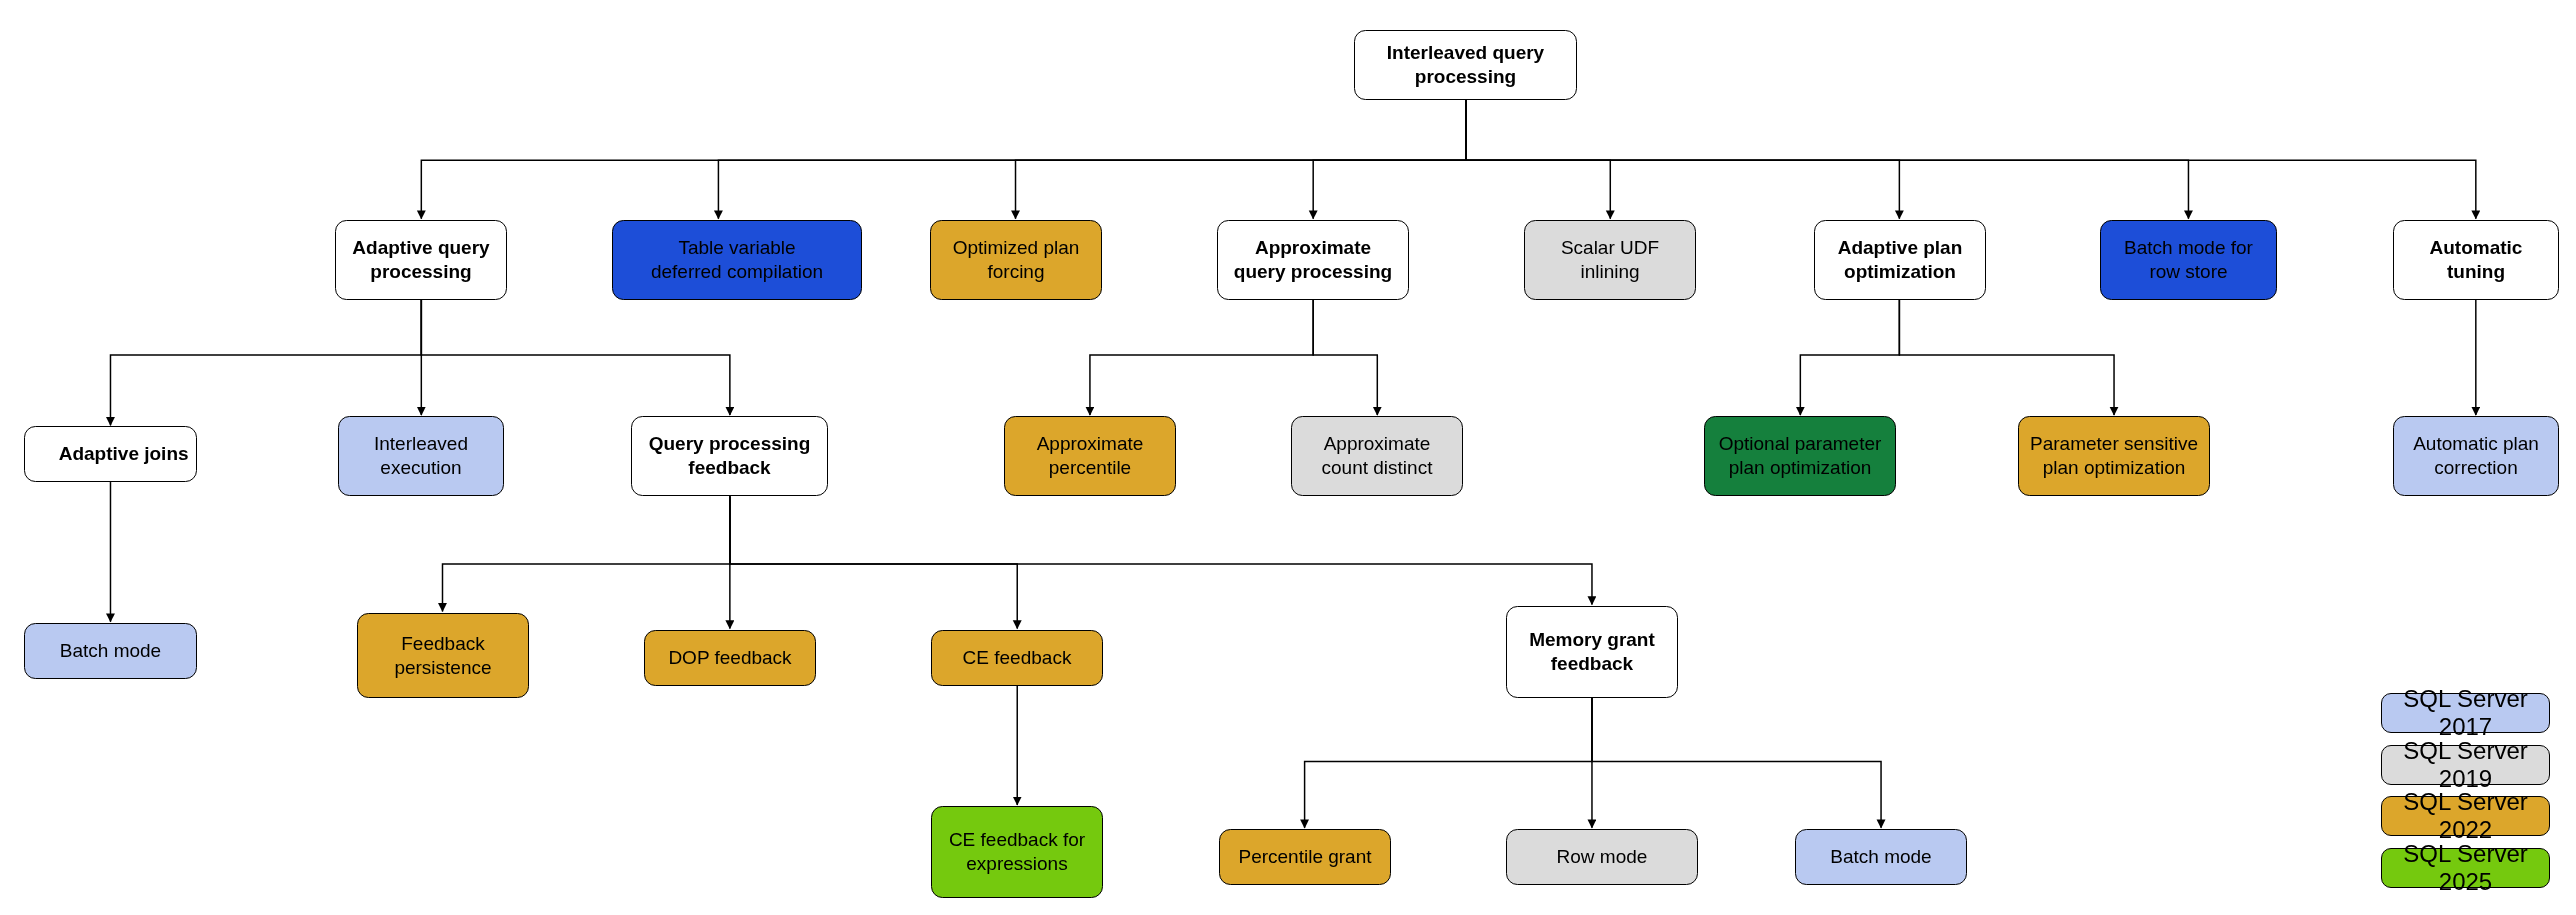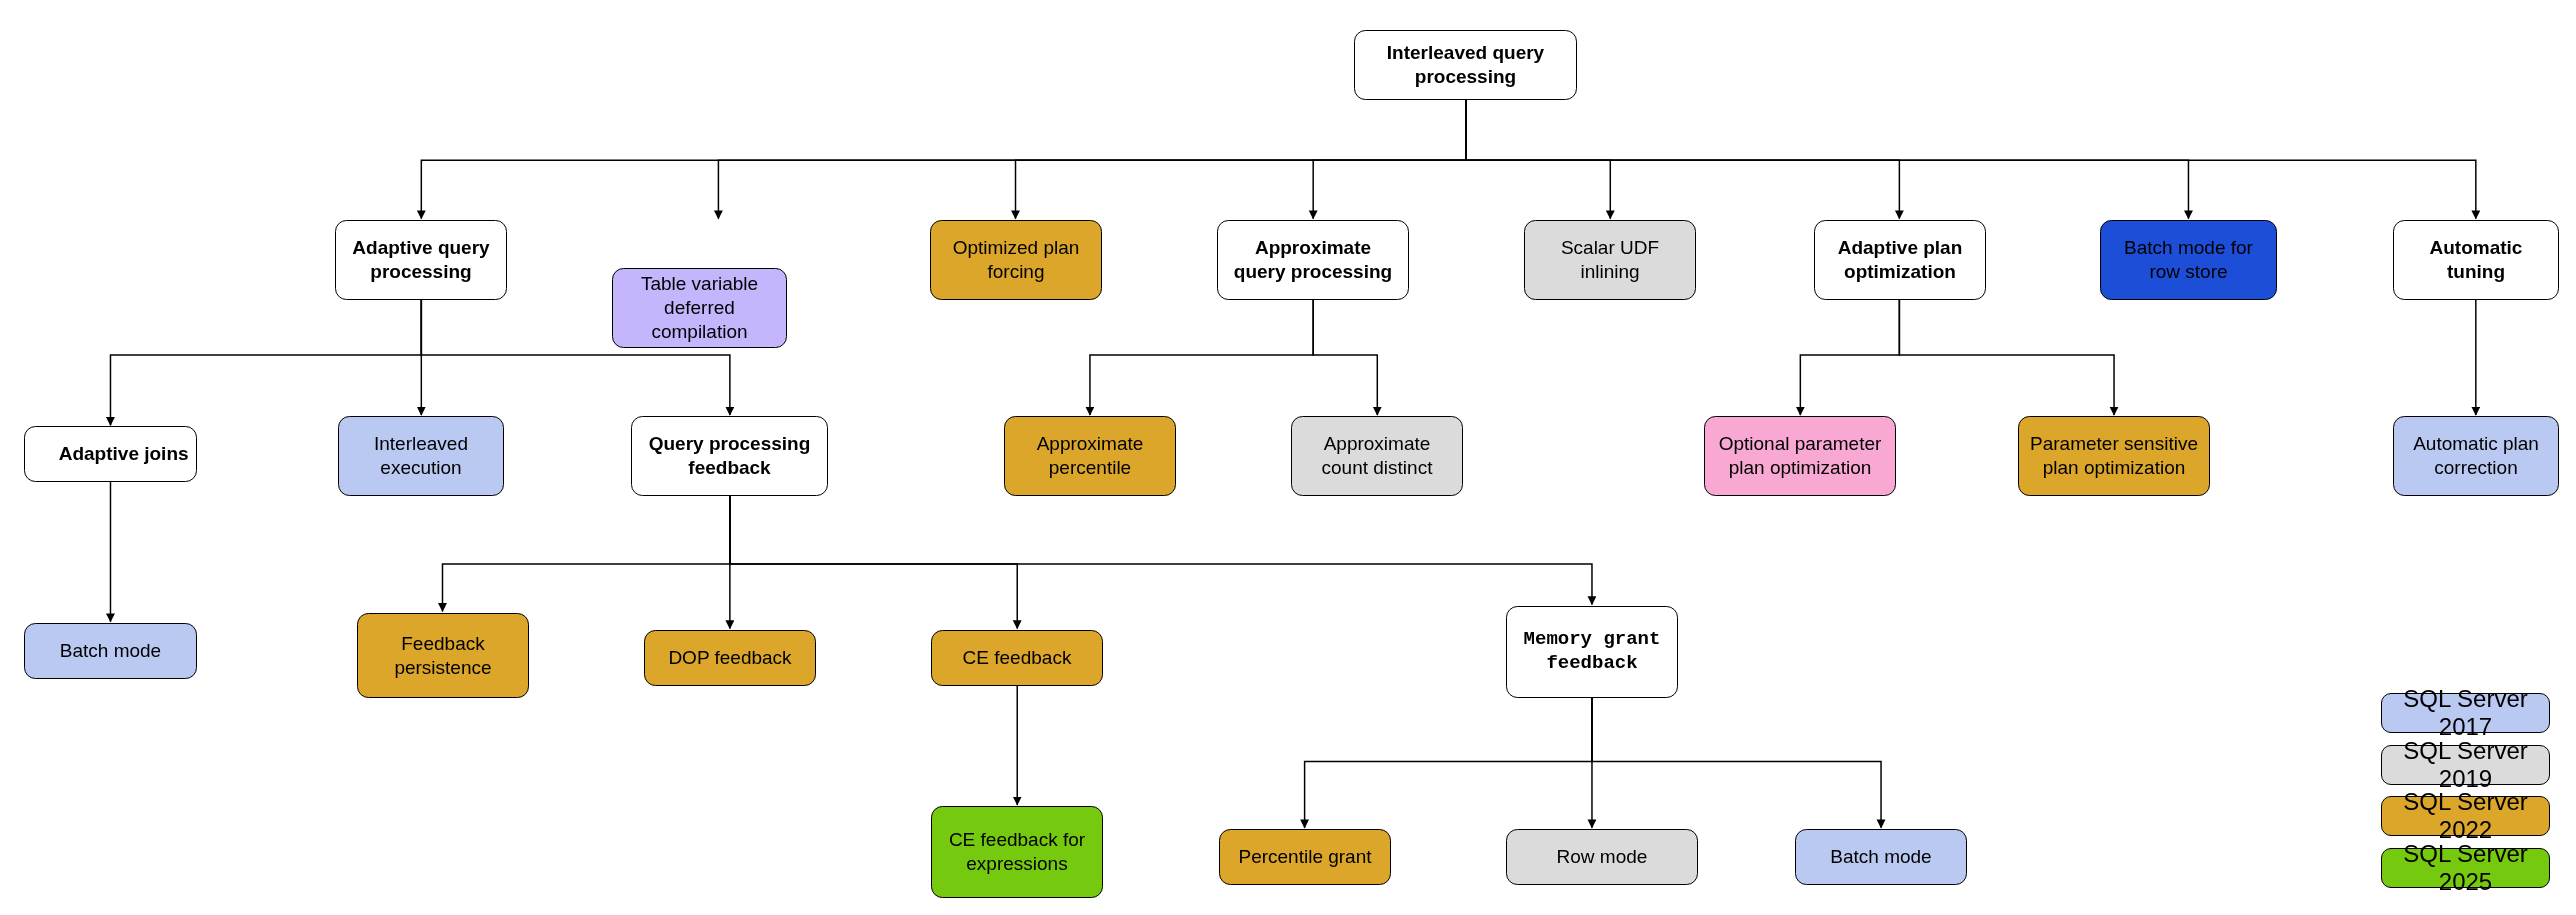--- a/index.html
+++ b/index.html
@@ -87,21 +87,21 @@
         <path d="M2781,1218 V1330 H2279 V1446" class="edge" marker-end="url(#arrowhead)"></path>
         <path d="M2781,1218 L2781,1446" class="edge" marker-end="url(#arrowhead)"></path>
         <path d="M2781,1218 V1330 H3286 V1446" class="edge" marker-end="url(#arrowhead)"></path>
       </g>
   </svg>
   <div id="node-layer">
       <div class="node category" style="left: 1354px; top: 30px; width: 223px; height: 70px; background: rgb(255, 255, 255);">Interleaved query
 processing</div>
       <div class="node category" style="left: 335px; top: 220px; width: 172px; height: 80px; background: rgb(255, 255, 255);">Adaptive query
 processing</div>
-      <div class="node" style="left: 612px; top: 220px; width: 175px; height: 80px; background: #c4b5fd; margin-top: 48px;">Table variable
+      <div class="node" style="left: 612px; top: 220px; width: 250px; height: 80px; background: #1d4ed8;">Table variable
 deferred compilation</div>
       <div class="node" style="left: 930px; top: 220px; width: 172px; height: 80px; background: rgb(220, 166, 43);">Optimized plan
 forcing</div>
       <div class="node category" style="left: 1217px; top: 220px; width: 192px; height: 80px; background: rgb(255, 255, 255);">Approximate
 query processing</div>
       <div class="node" style="left: 1524px; top: 220px; width: 172px; height: 80px; background: rgb(219, 219, 219);">Scalar UDF
 inlining</div>
       <div class="node category" style="left: 1814px; top: 220px; width: 172px; height: 80px; background: rgb(255, 255, 255);">Adaptive plan
 optimization</div>
       <div class="node" style="left: 2100px; top: 220px; width: 177px; height: 80px; background: #1d4ed8;">Batch mode for
@@ -110,32 +110,32 @@
 tuning</div>
       <div class="node category" style="left: 24px; top: 426px; width: 173px; height: 56px; background: rgb(255, 255, 255); padding-left: 32px;">Adaptive joins</div>
       <div class="node" style="left: 338px; top: 416px; width: 166px; height: 80px; background: rgb(185, 201, 241);">Interleaved
 execution</div>
       <div class="node category" style="left: 631px; top: 416px; width: 197px; height: 80px; background: rgb(255, 255, 255);">Query processing
 feedback</div>
       <div class="node" style="left: 1004px; top: 416px; width: 172px; height: 80px; background: rgb(220, 166, 43);">Approximate
 percentile</div>
       <div class="node" style="left: 1291px; top: 416px; width: 172px; height: 80px; background: rgb(219, 219, 219);">Approximate
 count distinct</div>
-      <div class="node" style="left: 1704px; top: 416px; width: 192px; height: 80px; background: #f9a8d4;">Optional parameter
+      <div class="node" style="left: 1704px; top: 416px; width: 192px; height: 80px; background: #15803d;">Optional parameter
 plan optimization</div>
       <div class="node" style="left: 2018px; top: 416px; width: 192px; height: 80px; background: rgb(220, 166, 43);">Parameter sensitive
 plan optimization</div>
       <div class="node" style="left: 2393px; top: 416px; width: 166px; height: 80px; background: rgb(185, 201, 241);">Automatic plan
 correction</div>
       <div class="node" style="left: 24px; top: 623px; width: 173px; height: 56px; background: rgb(185, 201, 241);">Batch mode</div>
       <div class="node" style="left: 357px; top: 613px; width: 172px; height: 85px; background: rgb(220, 166, 43);">Feedback
 persistence</div>
       <div class="node" style="left: 644px; top: 630px; width: 172px; height: 56px; background: rgb(220, 166, 43);">DOP feedback</div>
       <div class="node" style="left: 931px; top: 630px; width: 172px; height: 56px; background: rgb(220, 166, 43);">CE feedback</div>
-      <div class="node category" style="left: 1506px; top: 606px; width: 172px; height: 92px; background: rgb(255, 255, 255); font-family: Liberation Mono, monospace;">Memory grant
+      <div class="node category" style="left: 1506px; top: 606px; width: 172px; height: 92px; background: rgb(255, 255, 255);">Memory grant
 feedback</div>
       <div class="node" style="left: 931px; top: 806px; width: 172px; height: 92px; background: rgb(117, 201, 14);">CE feedback for
 expressions</div>
       <div class="node" style="left: 1219px; top: 829px; width: 172px; height: 56px; background: rgb(220, 166, 43);">Percentile grant</div>
       <div class="node" style="left: 1506px; top: 829px; width: 192px; height: 56px; background: rgb(219, 219, 219);">Row mode</div>
       <div class="node" style="left: 1795px; top: 829px; width: 172px; height: 56px; background: rgb(185, 201, 241);">Batch mode</div>
     </div>
   <div id="legend-layer">
       <div class="legend-item" style="left: 2381px; top: 693px; width: 169px; height: 40px; background: rgb(185, 201, 241);">SQL Server 2017</div>
       <div class="legend-item" style="left: 2381px; top: 745px; width: 169px; height: 40px; background: rgb(219, 219, 219);">SQL Server 2019</div>

